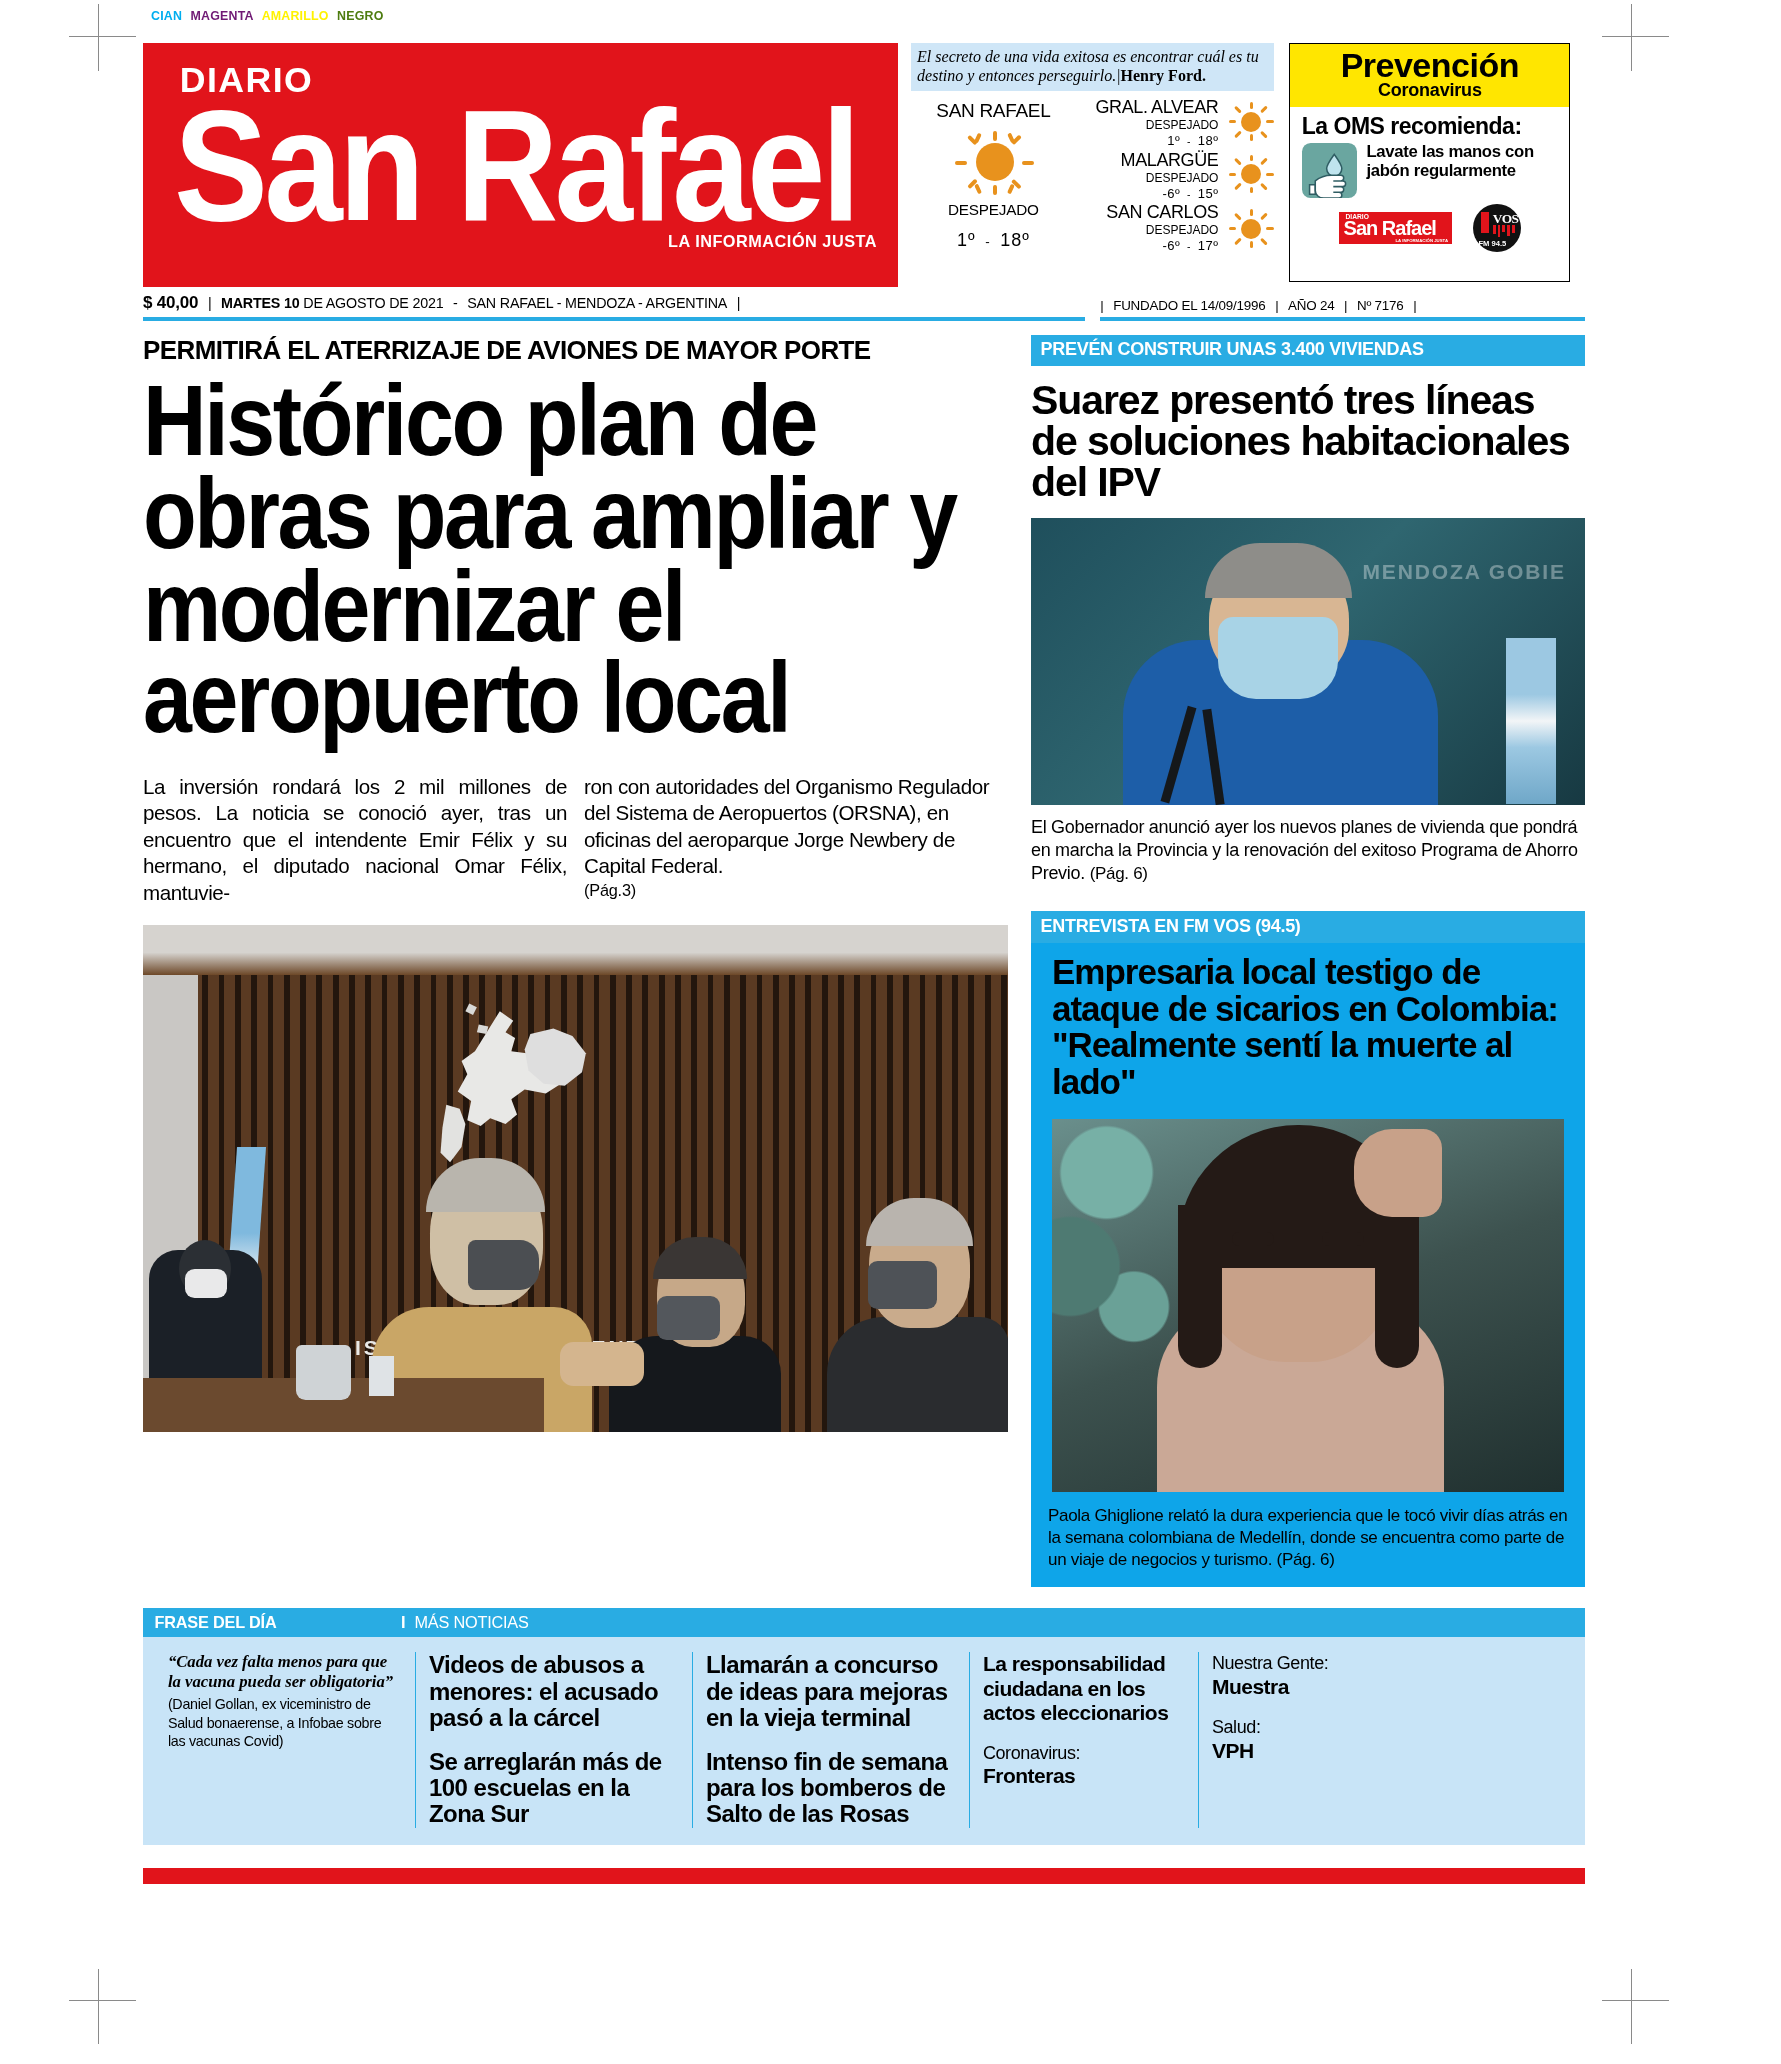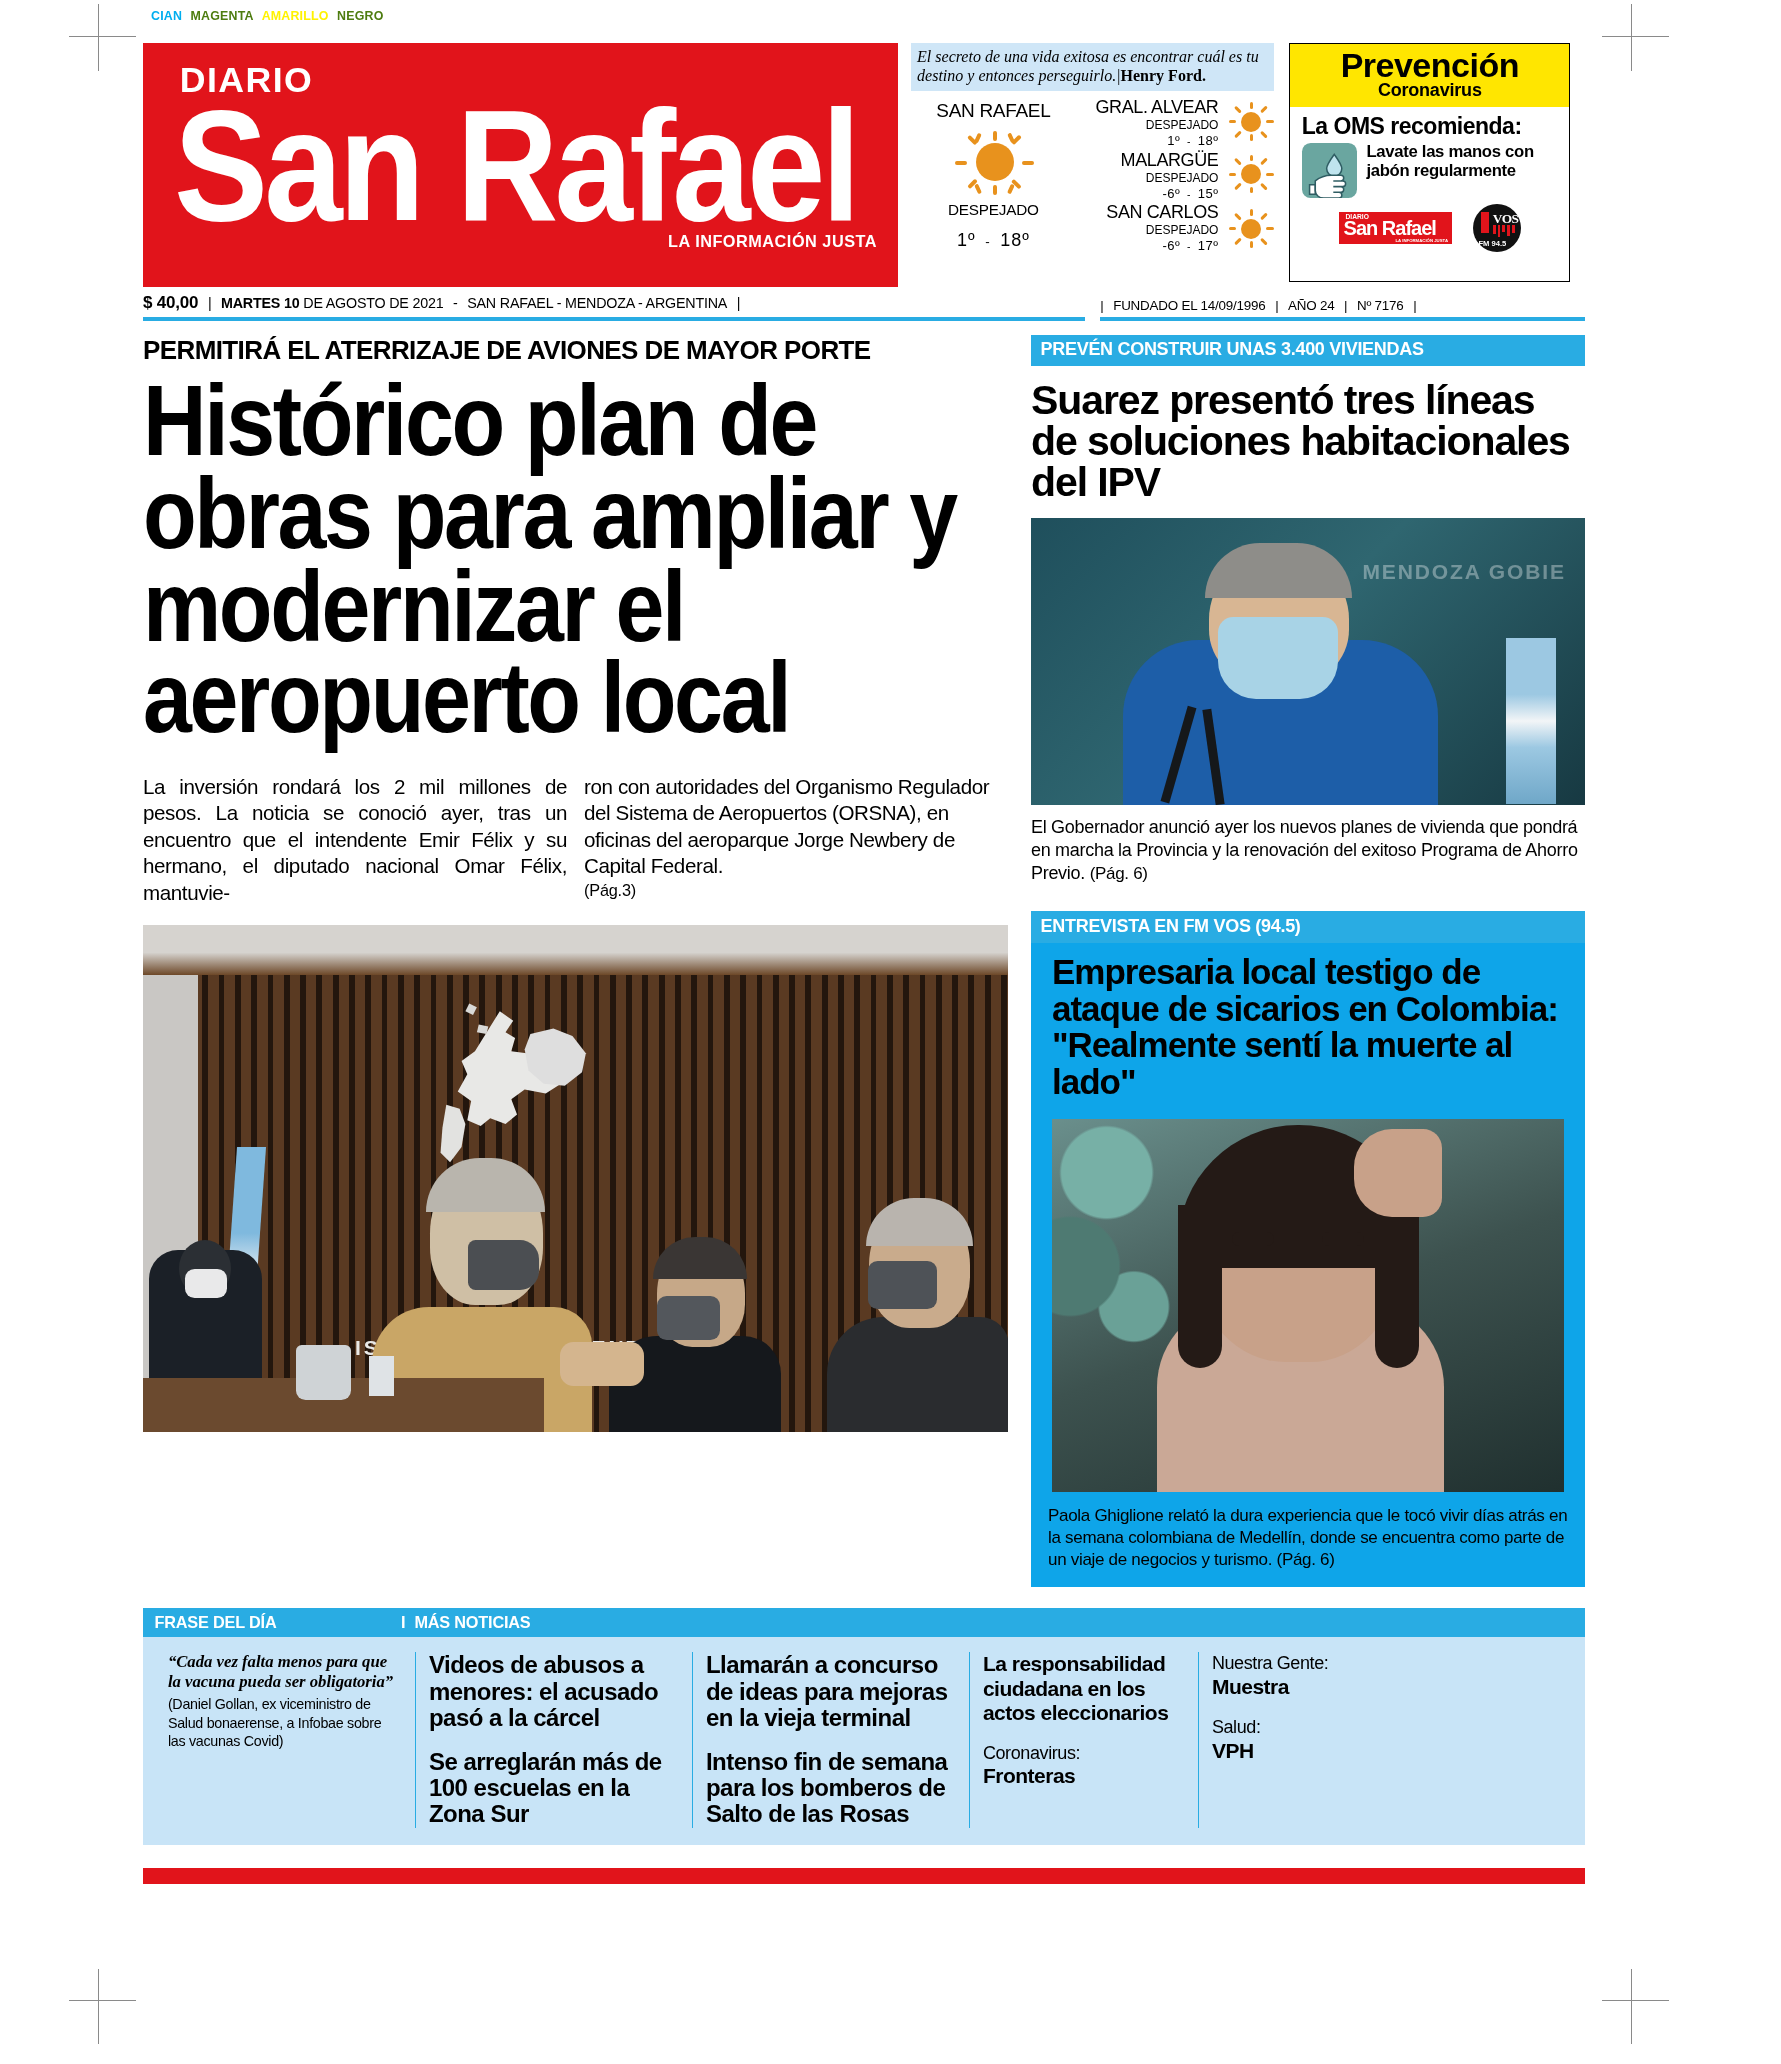--- a/index.html
+++ b/index.html
@@ -17,21 +17,21 @@
   .reg-h { height:1px; }
 
   
   .colorbar {
     position:absolute; left:151px; top:8.6px;
     font-size:12.4px; font-weight:bold; letter-spacing:0.2px;
     white-space:nowrap;
   }
   .colorbar span { margin-right:4.8px; }
   .c-cian { color:#00aeef; }
-  .c-magenta { color:#4d7c0f; }
+  .c-magenta { color:#701a75; }
   .c-amarillo { color:#fff200; }
   .c-negro { color:#4d7c0f; }
 
   
   .page { position:absolute; left:143px; top:43px; width:1442px; }
 
   
   .masthead { display:flex; align-items:flex-start; height:244px; }
 
   .logo-box {
@@ -189,21 +189,21 @@
   .photo-paola { margin:15.3px 21px 0 21px; height:373px; position:relative; overflow:hidden; background:#4a3a36; }
   .interview-cap { font-size:17px; line-height:1.27; letter-spacing:-0.3px; padding:13.4px 17px 17px 17px; }
 
   
   .bottom { margin-top:21px; }
   .bottom-flagrow {
     background:#29ace3; color:#fff; display:flex; height:29px; align-items:center;
   }
   .bottom-flagrow .bf1 { width:258px; padding-left:11.5px; font-weight:bold; font-size:16.3px; letter-spacing:-0.2px; }
   .bottom-flagrow .bfsep { width:13.4px; font-weight:bold; font-size:16.3px; }
-  .bottom-flagrow .bf2 { font-weight:bold; font-size:16.3px; letter-spacing:-0.2px; }
+  .bottom-flagrow .bf2 { font-weight:normal; font-size:16.3px; letter-spacing:-0.2px; }
 
   .bottom-cells { background:#c8e4f7; display:flex; padding:15.3px 11.5px 17px 11.5px; }
   .bcell { padding:0 13.4px; }
   .bcell + .bcell { border-left:1.9px solid #29ace3; }
   .b-quote { width:260px; }
   .b-quote .q {
     font-family:"Liberation Serif", serif;
     font-style:italic; font-weight:bold; font-size:16.7px; line-height:1.2;
   }
   .b-quote .attrib { font-size:14.3px; line-height:1.28; margin-top:2.9px; letter-spacing:-0.3px; }

